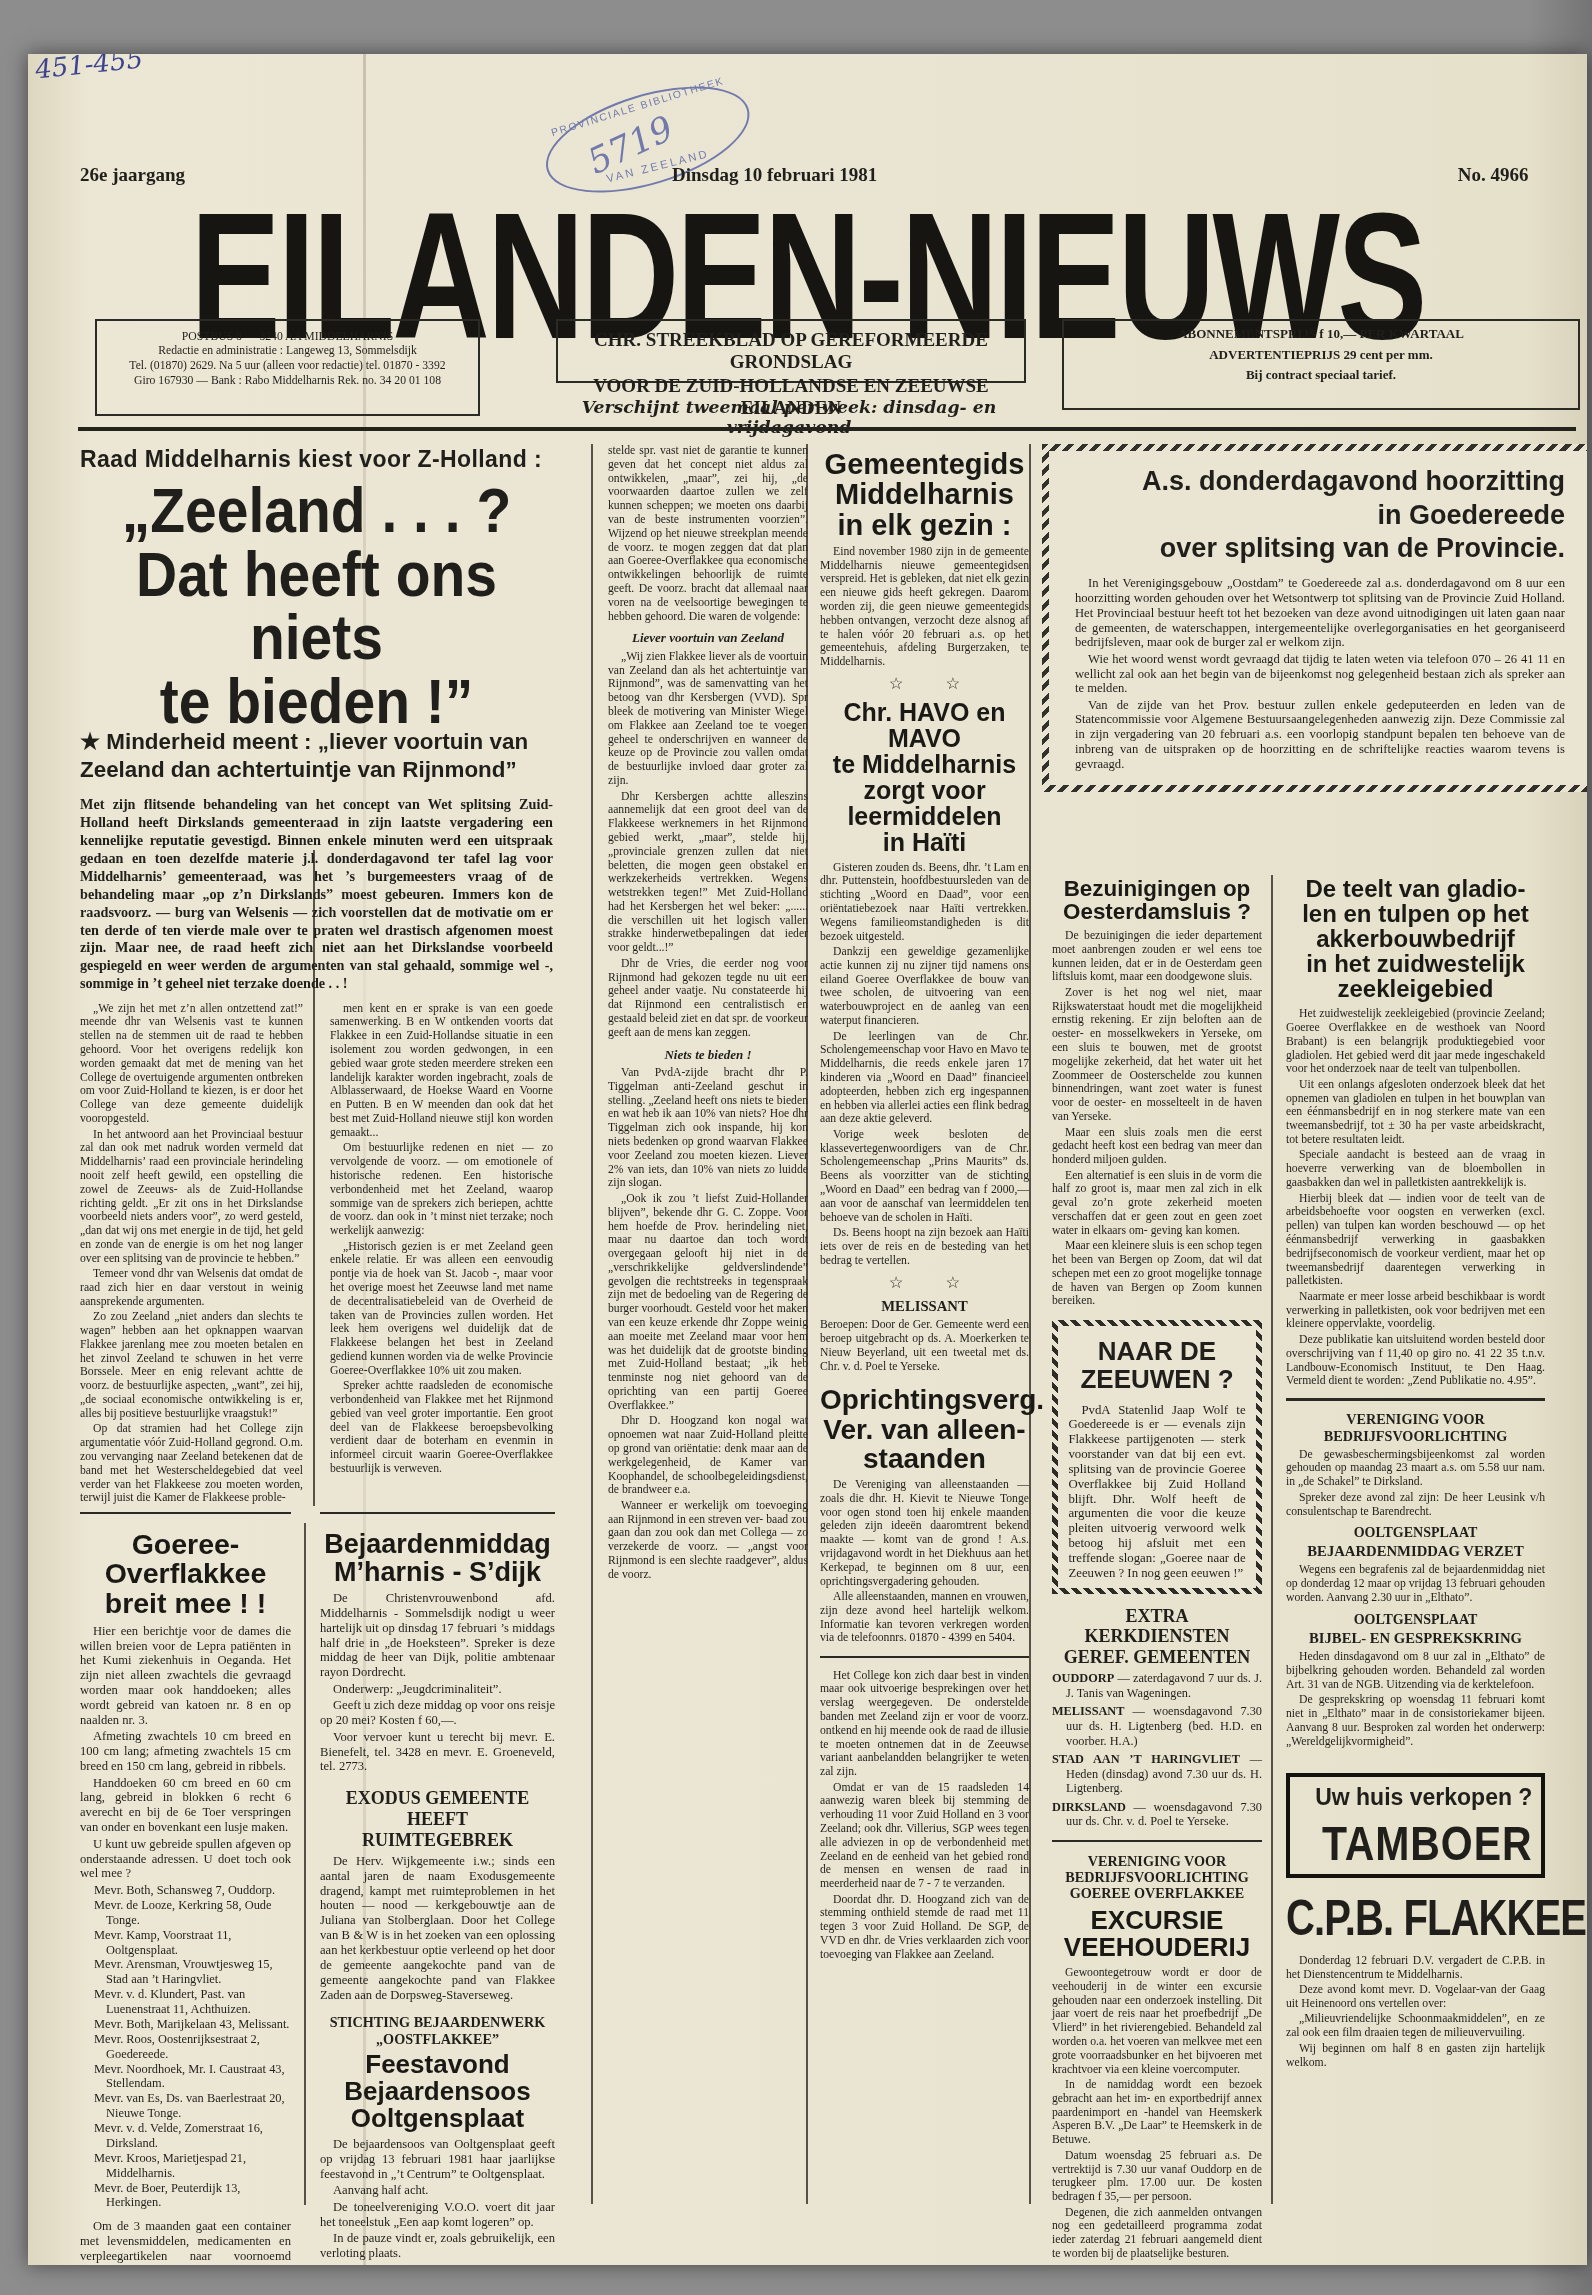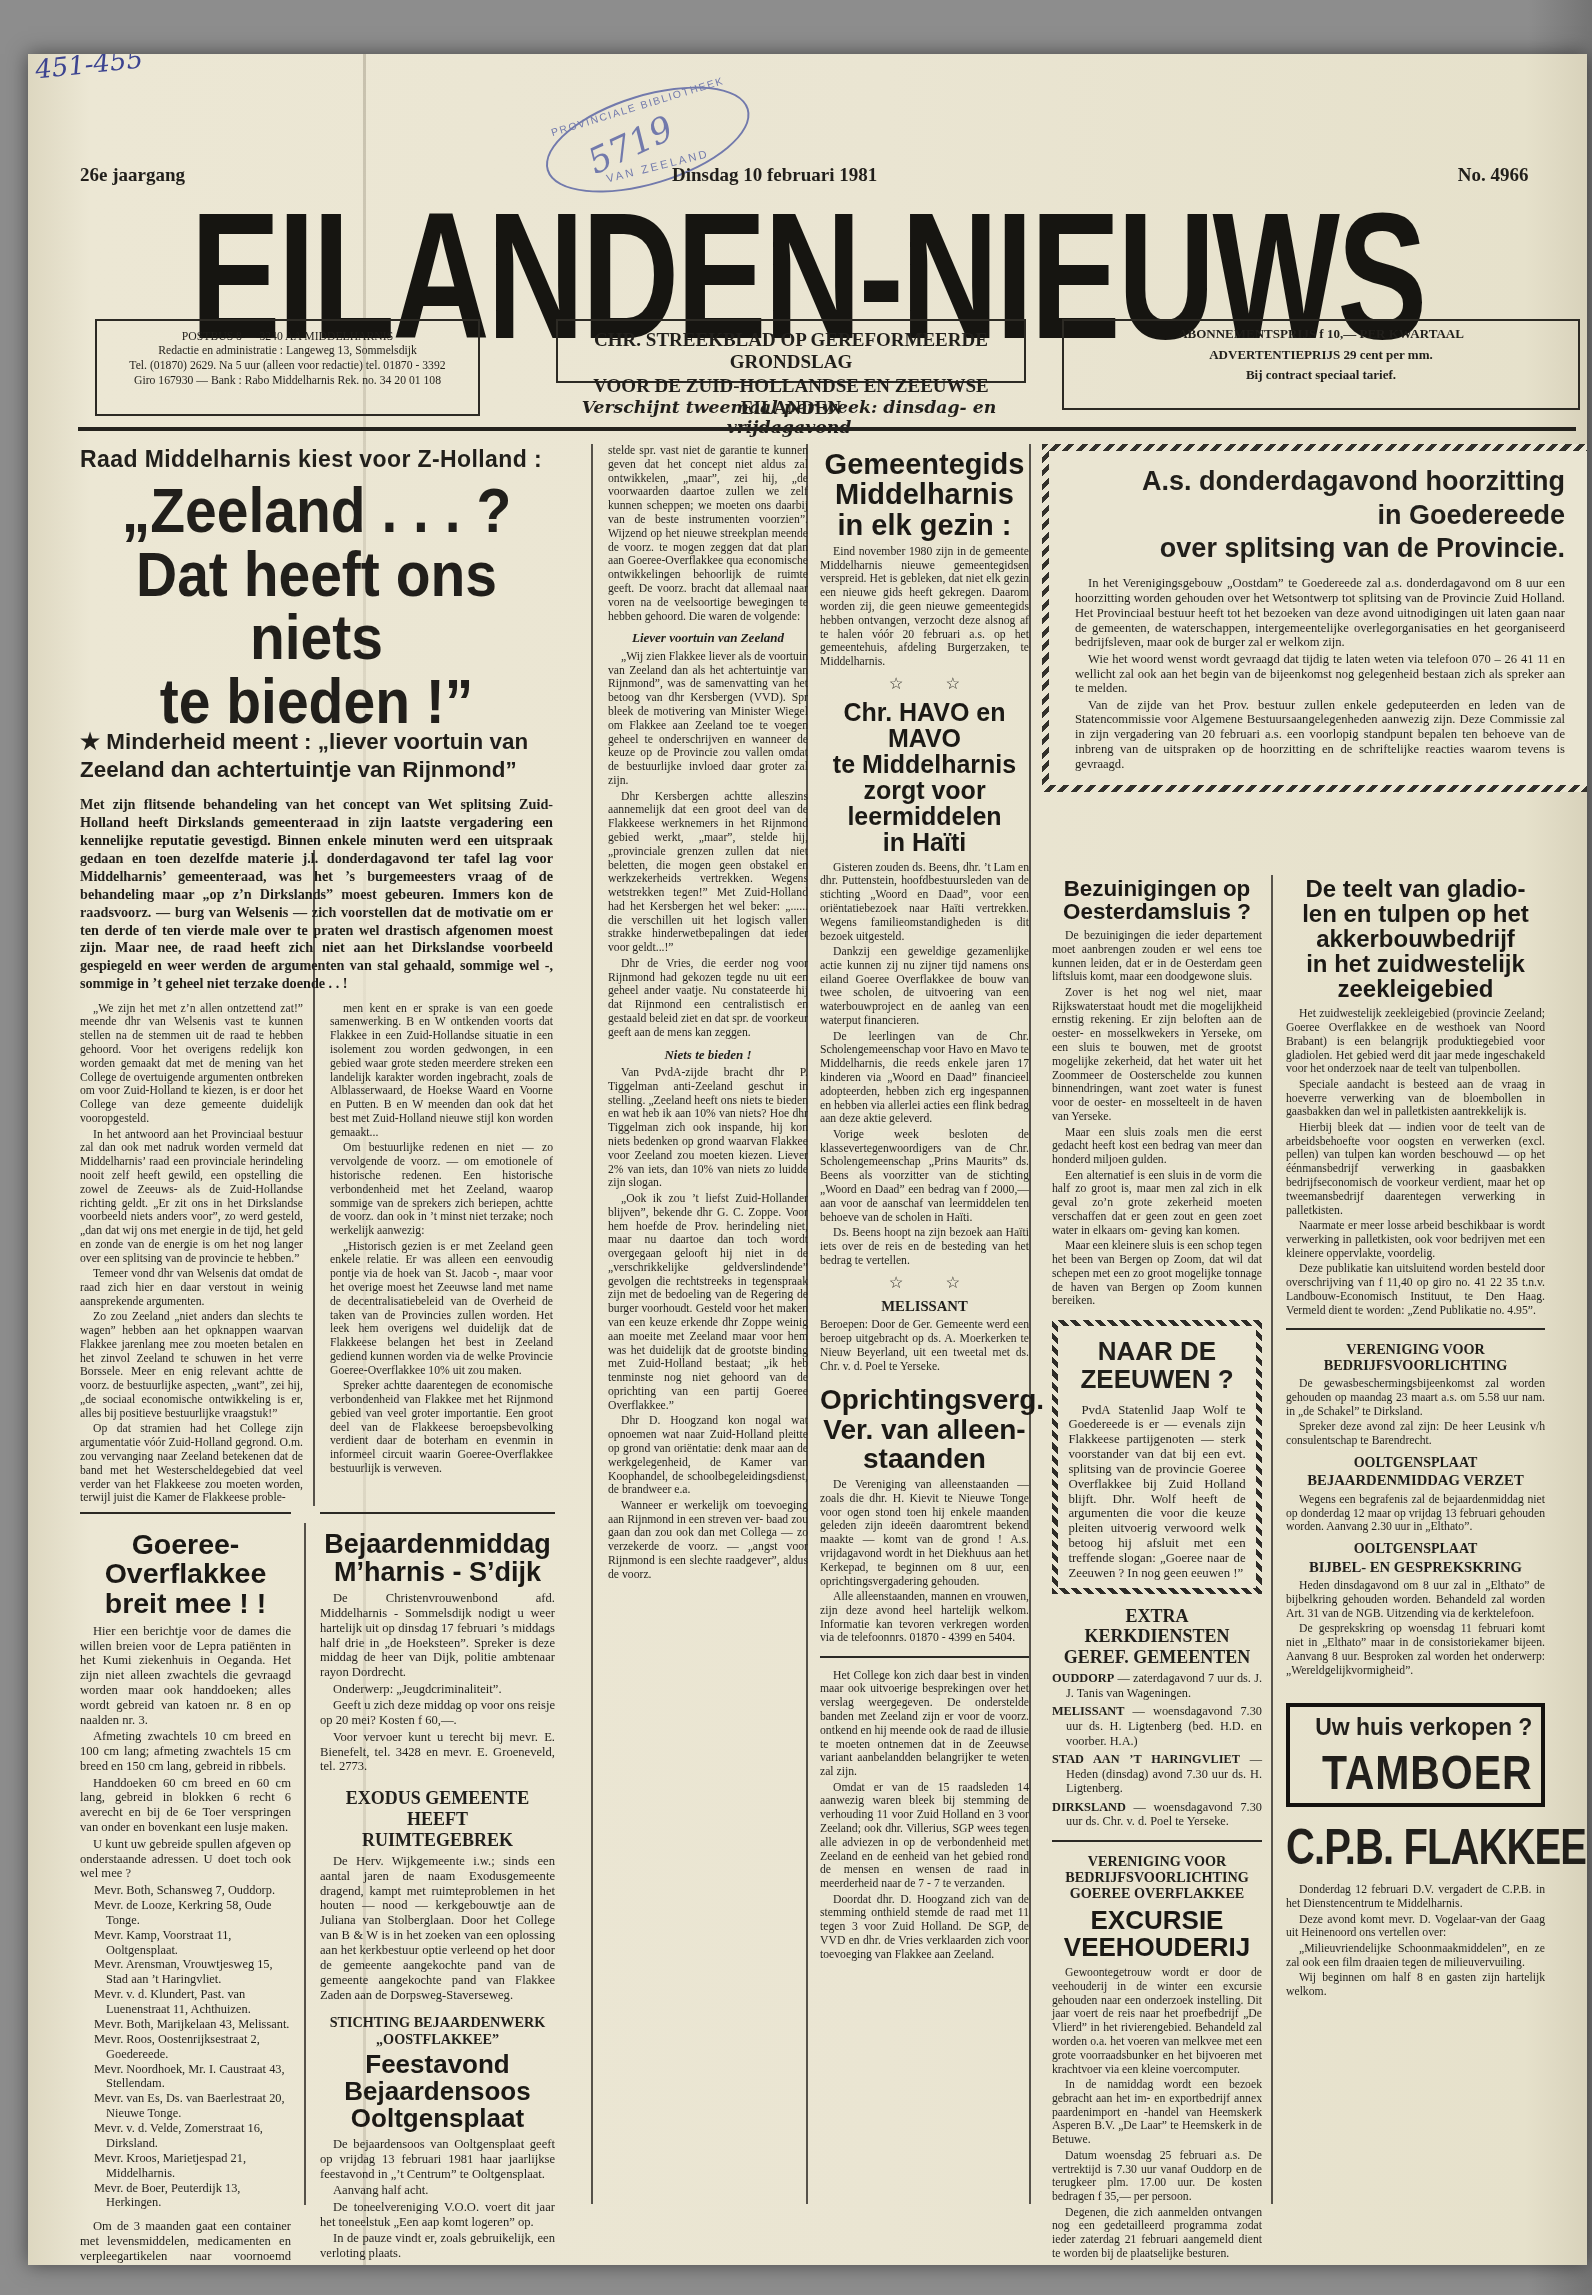--- a/index.html
+++ b/index.html
@@ -164,21 +164,21 @@
             <p class="para">„We zijn het met z’n allen ontzettend zat!” meende dhr van Welsenis vast te kunnen stellen na de stemmen uit de raad te hebben gehoord. Voor het overigens redelijk kon worden gemaakt dat met de mening van het College de overtuigende argumenten ontbreken om voor Zuid-Holland te kiezen, is er door het College van deze gemeente duidelijk vooropgesteld.</p>
             <p class="para">In het antwoord aan het Provinciaal bestuur zal dan ook met nadruk worden vermeld dat Middelharnis’ raad een provinciale herindeling nooit zelf heeft gewild, een opstelling die zowel de Zeeuws- als de Zuid-Hollandse richting geldt. „Er zit ons in het Dirkslandse voorbeeld niets anders voor”, zo werd gesteld, „dan dat wij ons met energie in de tijd, het geld en zonde van de energie is om het nog langer over een splitsing van de provincie te hebben.”</p>
             <p class="para">Temeer vond dhr van Welsenis dat omdat de raad zich hier en daar verstout in weinig aansprekende argumenten.</p>
             <p class="para">Zo zou Zeeland „niet anders dan slechts te wagen” hebben aan het opknappen waarvan Flakkee jarenlang mee zou moeten betalen en het zinvol Zeeland te schuwen in het verre Borssele. Meer en enig relevant achtte de voorz. de bestuurlijke aspecten, „want”, zei hij, „de sociaal economische ontwikkeling is er, alles bij positieve bestuurlijke vraagstuk!”</p>
             <p class="para">Op dat stramien had het College zijn argumentatie vóór Zuid-Holland gegrond. O.m. zou vervanging naar Zeeland betekenen dat de band met het Westerscheldegebied dat veel verder van het Flakkeese zou moeten worden, terwijl juist die Kamer de Flakkeese proble-</p>
           </div>
         <div class="subcol s2">
             <p class="para">men kent en er sprake is van een goede samenwerking. B en W ontkenden voorts dat Flakkee in een Zuid-Hollandse situatie in een isolement zou worden gedwongen, in een gebied waar grote steden meerdere streken een landelijk karakter worden ingebracht, zoals de Alblasserwaard, de Hoekse Waard en Voorne en Putten. B en W meenden dan ook dat het best met Zuid-Holland nieuwe stijl kon worden gemaakt...</p>
             <p class="para">Om bestuurlijke redenen en niet — zo vervolgende de voorz. — om emotionele of historische redenen. Een historische verbondenheid met het Zeeland, waarop sommige van de sprekers zich beriepen, achtte de voorz. dan ook in ’t minst niet terzake; noch werkelijk aanwezig:</p>
             <p class="para">„Historisch gezien is er met Zeeland geen enkele relatie. Er was alleen een eenvoudig pontje via de hoek van St. Jacob -, maar voor het overige moest het Zeeuwse land met name de decentralisatiebeleid van de Overheid de taken van de Provincies zullen worden. Het leek hem overigens wel duidelijk dat de Flakkeese belangen het best in Zeeland gediend kunnen worden via de welke Provincie Goeree-Overflakkee 10% uit zou maken.</p>
-            <p class="para">Spreker achtte daarentegen de economische verbondenheid van Flakkee met het Rijnmond gebied van veel groter importantie. Een groot deel van de Flakkeese beroepsbevolking verdient daar de boterham en evenmin in informeel circuit waarin Goeree-Overflakkee bestuurlijk is verweven.</p>
+            <p class="para">Spreker achtte raadsleden de economische verbondenheid van Flakkee met het Rijnmond gebied van veel groter importantie. Een groot deel van de Flakkeese beroepsbevolking verdient daar de boterham en evenmin in informeel circuit waarin Goeree-Overflakkee bestuurlijk is verweven.</p>
           </div>
       </div>
     </div>
 
     <div class="col" id="colD">
       <div>
           <p class="para noind">stelde spr. vast niet de garantie te kunnen geven dat het concept niet aldus zal ontwikkelen, „maar”, zei hij, „de voorwaarden daartoe zullen we zelf kunnen scheppen; we moeten ons daarbij van de beste instrumenten voorzien”. Wijzend op het nieuwe streekplan meende de voorz. te mogen zeggen dat dat plan aan Goeree-Overflakkee qua economische ontwikkelingen behoorlijk de ruimte geeft. De voorz. bracht dat allemaal naar voren na de veelsoortige bewegingen te hebben gehoord. Die waren de volgende:</p>
         </div>
       <div class="i-sub">Liever voortuin van Zeeland</div>
       <div>
@@ -290,20 +290,21 @@
     </div>
 
     <div class="col" id="colG">
       <h3 class="h-sans" style="font-size:24px">De teelt van gladio-
 len en tulpen op het
 akkerbouwbedrijf
 in het zuidwestelijk
 zeekleigebied</h3>
       <div>
           <p class="para">Het zuidwestelijk zeekleigebied (provincie Zeeland; Goeree Overflakkee en de westhoek van Noord Brabant) is een belangrijk produktiegebied voor gladiolen. Het gebied werd dit jaar mede ingeschakeld voor het onderzoek naar de teelt van tulpenbollen.</p>
+          <p class="para">Uit een onlangs afgesloten onderzoek bleek dat het opnemen van gladiolen en tulpen in het bouwplan van een éénmansbedrijf en in nog sterkere mate van een tweemansbedrijf, tot ± 30 ha per vaste arbeidskracht, tot betere resultaten leidt.</p>
           <p class="para">Speciale aandacht is besteed aan de vraag in hoeverre verwerking van de bloembollen in gaasbakken dan wel in palletkisten aantrekkelijk is.</p>
           <p class="para">Hierbij bleek dat — indien voor de teelt van de arbeidsbehoefte voor oogsten en verwerken (excl. pellen) van tulpen kan worden beschouwd — op het éénmansbedrijf verwerking in gaasbakken bedrijfseconomisch de voorkeur verdient, maar het op tweemansbedrijf daarentegen verwerking in palletkisten.</p>
           <p class="para">Naarmate er meer losse arbeid beschikbaar is wordt verwerking in palletkisten, ook voor bedrijven met een kleinere oppervlakte, voordelig.</p>
           <p class="para">Deze publikatie kan uitsluitend worden besteld door overschrijving van f 11,40 op giro no. 41 22 35 t.n.v. Landbouw-Economisch Instituut, te Den Haag. Vermeld dient te worden: „Zend Publikatie no. 4.95”.</p>
         </div>
       <div class="rule-mid"></div>
       <h4 class="h-serif" style="font-size:14.2px">VERENIGING VOOR
 BEDRIJFSVOORLICHTING</h4>
       <div>
           <p class="para">De gewasbeschermingsbijeenkomst zal worden gehouden op maandag 23 maart a.s. om 5.58 uur nam. in „de Schakel” te Dirksland.</p>

